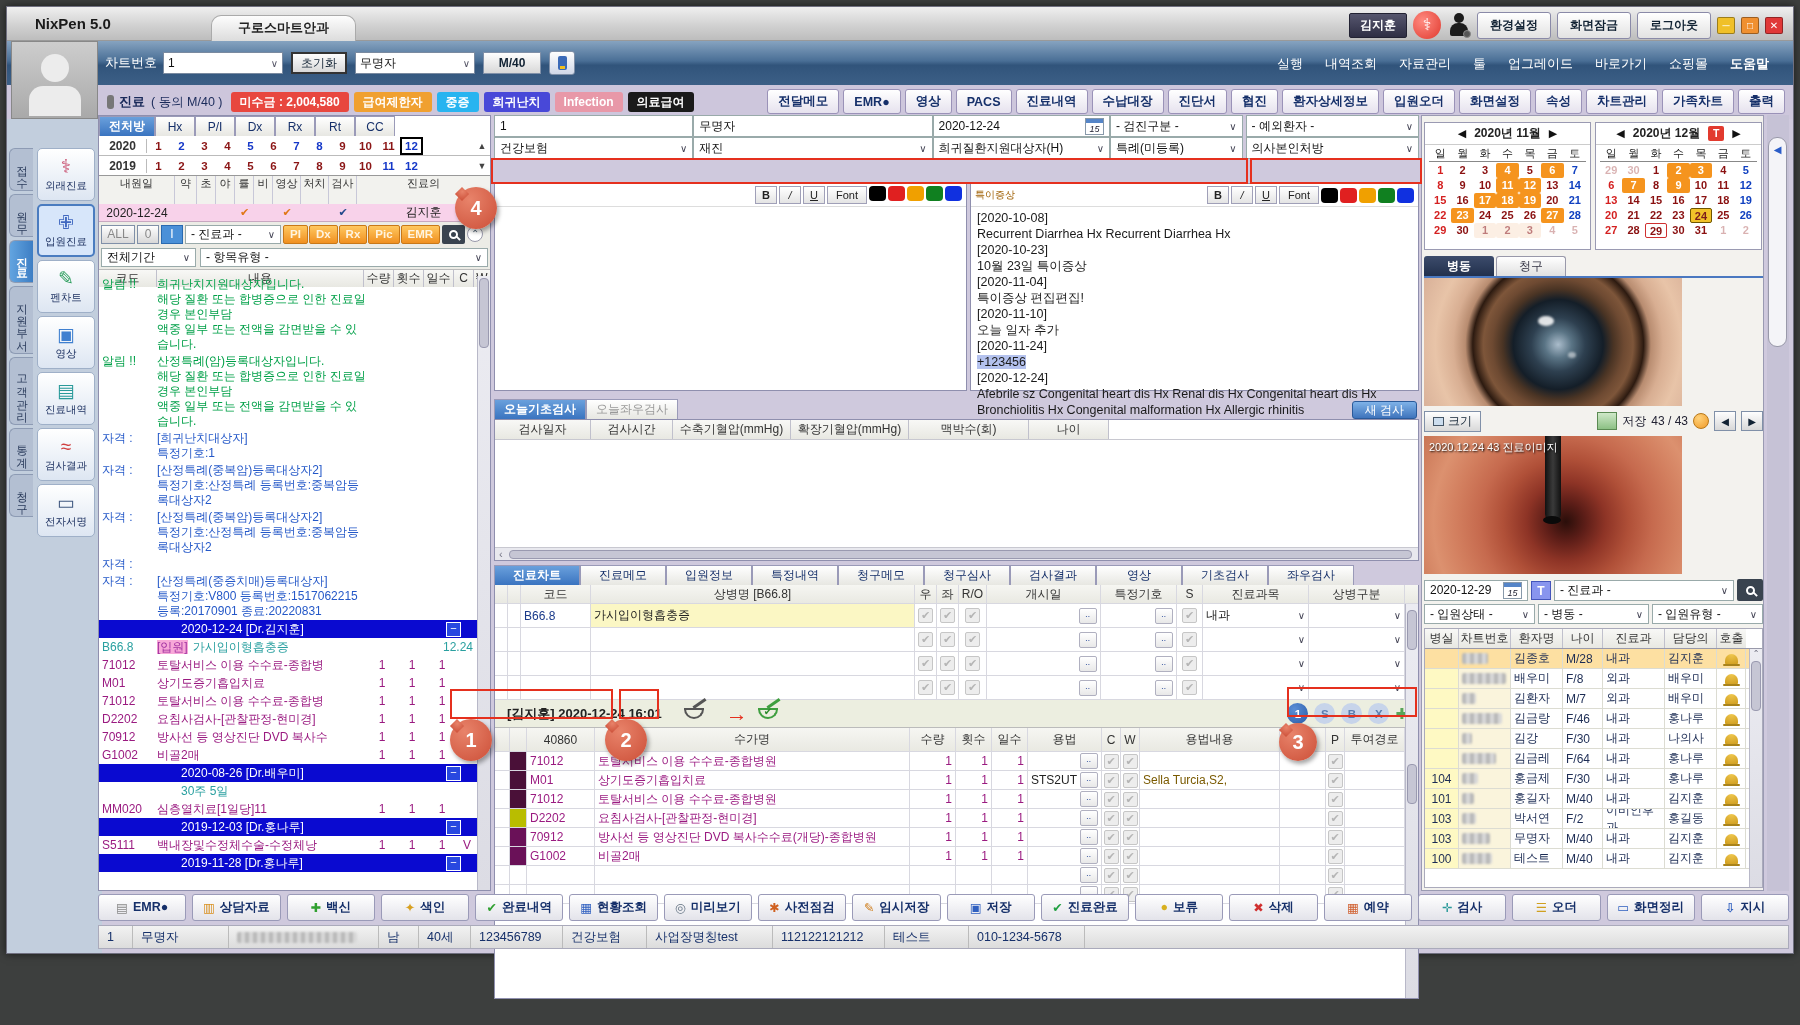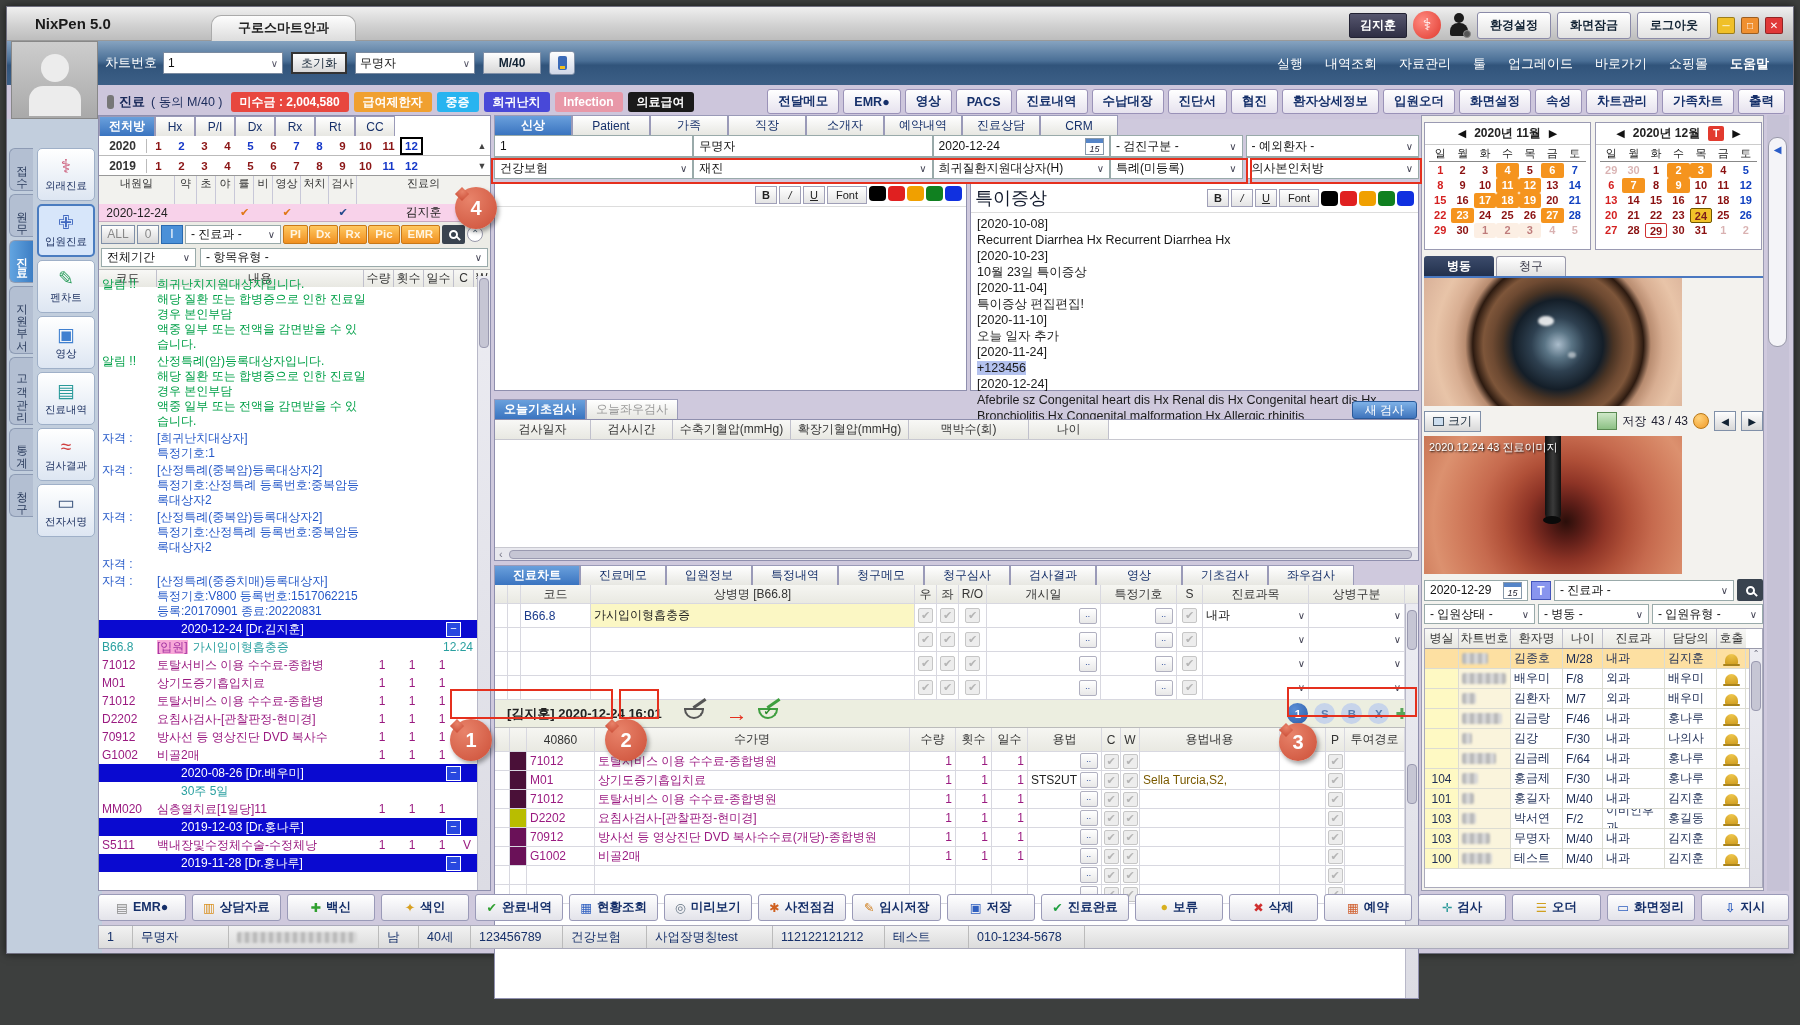--- a/index.html
+++ b/index.html
@@ -621,31 +621,20 @@
 
         </div>
 
       </div>
     <div class="scrollcol" style="position:absolute;right:0;top:160px;bottom:0;width:13px">
       <div class="thumb" style="position:absolute;left:1px;right:1px;top:2px;height:70px"></div>
     </div>
   </div>
 
   <div style="position:absolute;left:487px;top:108px;width:925px;height:776px">
-    <div style="display:flex;height:20px">
-
-    <span class="ttab" style="min-width:78px" data-variant="on">신상</span>
-          <span class="ttab" style="min-width:78px">Patient</span>
-          <span class="ttab" style="min-width:78px">가족</span>
-          <span class="ttab" style="min-width:78px">직장</span>
-          <span class="ttab" style="min-width:78px">소개자</span>
-          <span class="ttab" style="min-width:78px">예약내역</span>
-          <span class="ttab" style="min-width:78px">진료상담</span>
-          <span class="ttab" style="min-width:78px">CRM</span>
-        </div>
 
     <div style="display:flex;height:22px">
       <div class="field" style="width:200px">
             <span>1</span>
           </div>
       <div class="field" style="width:240px">
             <span>무명자</span>
           </div>
       <div class="field" style="width:178px;justify-content:space-between">
             <span>2020-12-24</span>
@@ -694,21 +683,21 @@
         <i class="cdot" style="background: rgb(0, 0, 0);"></i>
               <i class="cdot" style="background: rgb(224, 32, 32);"></i>
               <i class="cdot" style="background: rgb(240, 160, 0);"></i>
               <i class="cdot" style="background: rgb(16, 128, 32);"></i>
               <i class="cdot" style="background: rgb(16, 48, 224);"></i>
             </span>
       </div>
     </div>
     <div class="panel" style="left:476px;top:68px;width:449px;height:208px">
       <div style="display:flex;align-items:center;gap:2px;padding:2px 4px;border-bottom:1px solid #ddd">
-        <span style="font-size:18px;color:#0f172a;margin-right:auto">특이증상</span>
+        <span style="font-size:10px;color:#a16207;margin-right:auto">특이증상</span>
         <span class="edbtn" style="font-weight:bold">B</span>
         <span class="edbtn" style="font-style:italic">/</span>
         <span class="edbtn" style="text-decoration:underline">U</span>
         <span class="edbtn" style="width:40px">Font</span>
         <span style="display:flex;gap:2px">
 
         <i class="cdot" style="background: rgb(0, 0, 0);"></i>
               <i class="cdot" style="background: rgb(224, 32, 32);"></i>
               <i class="cdot" style="background: rgb(240, 160, 0);"></i>
               <i class="cdot" style="background: rgb(16, 128, 32);"></i>

